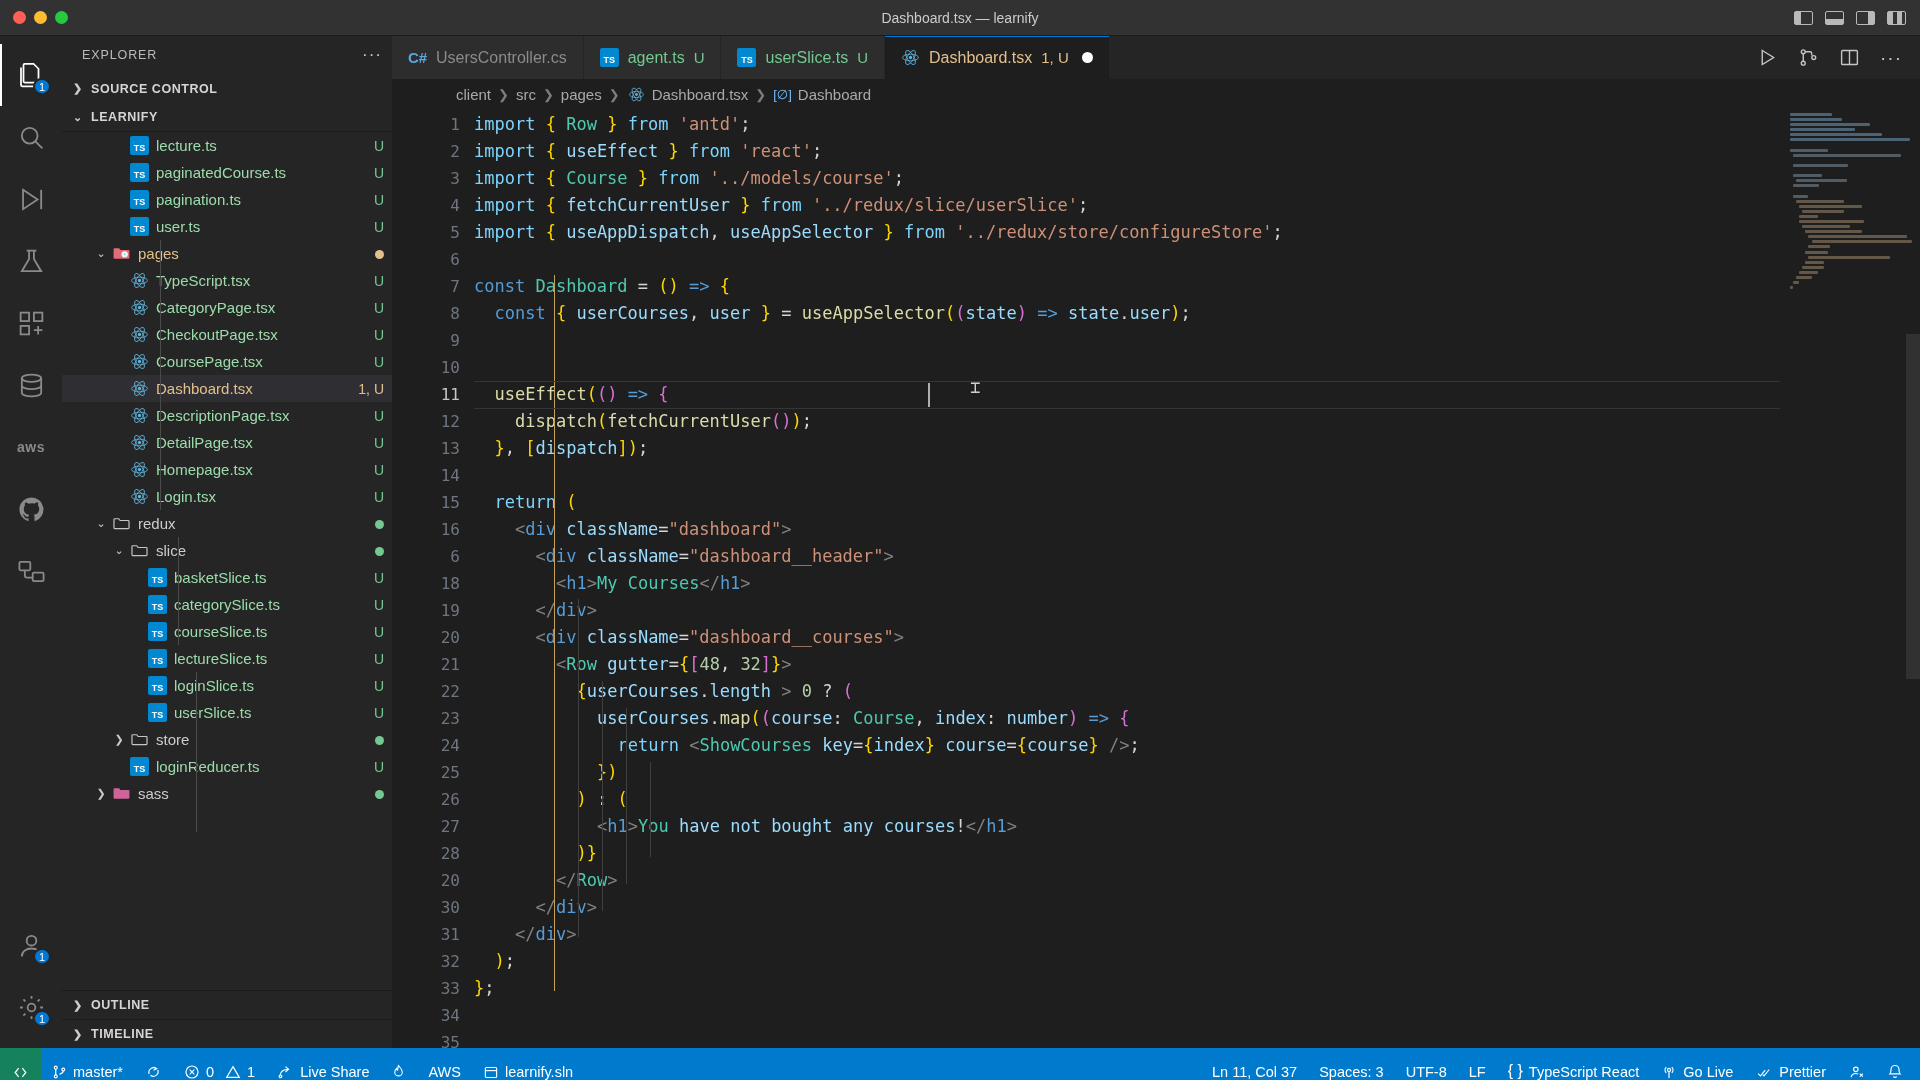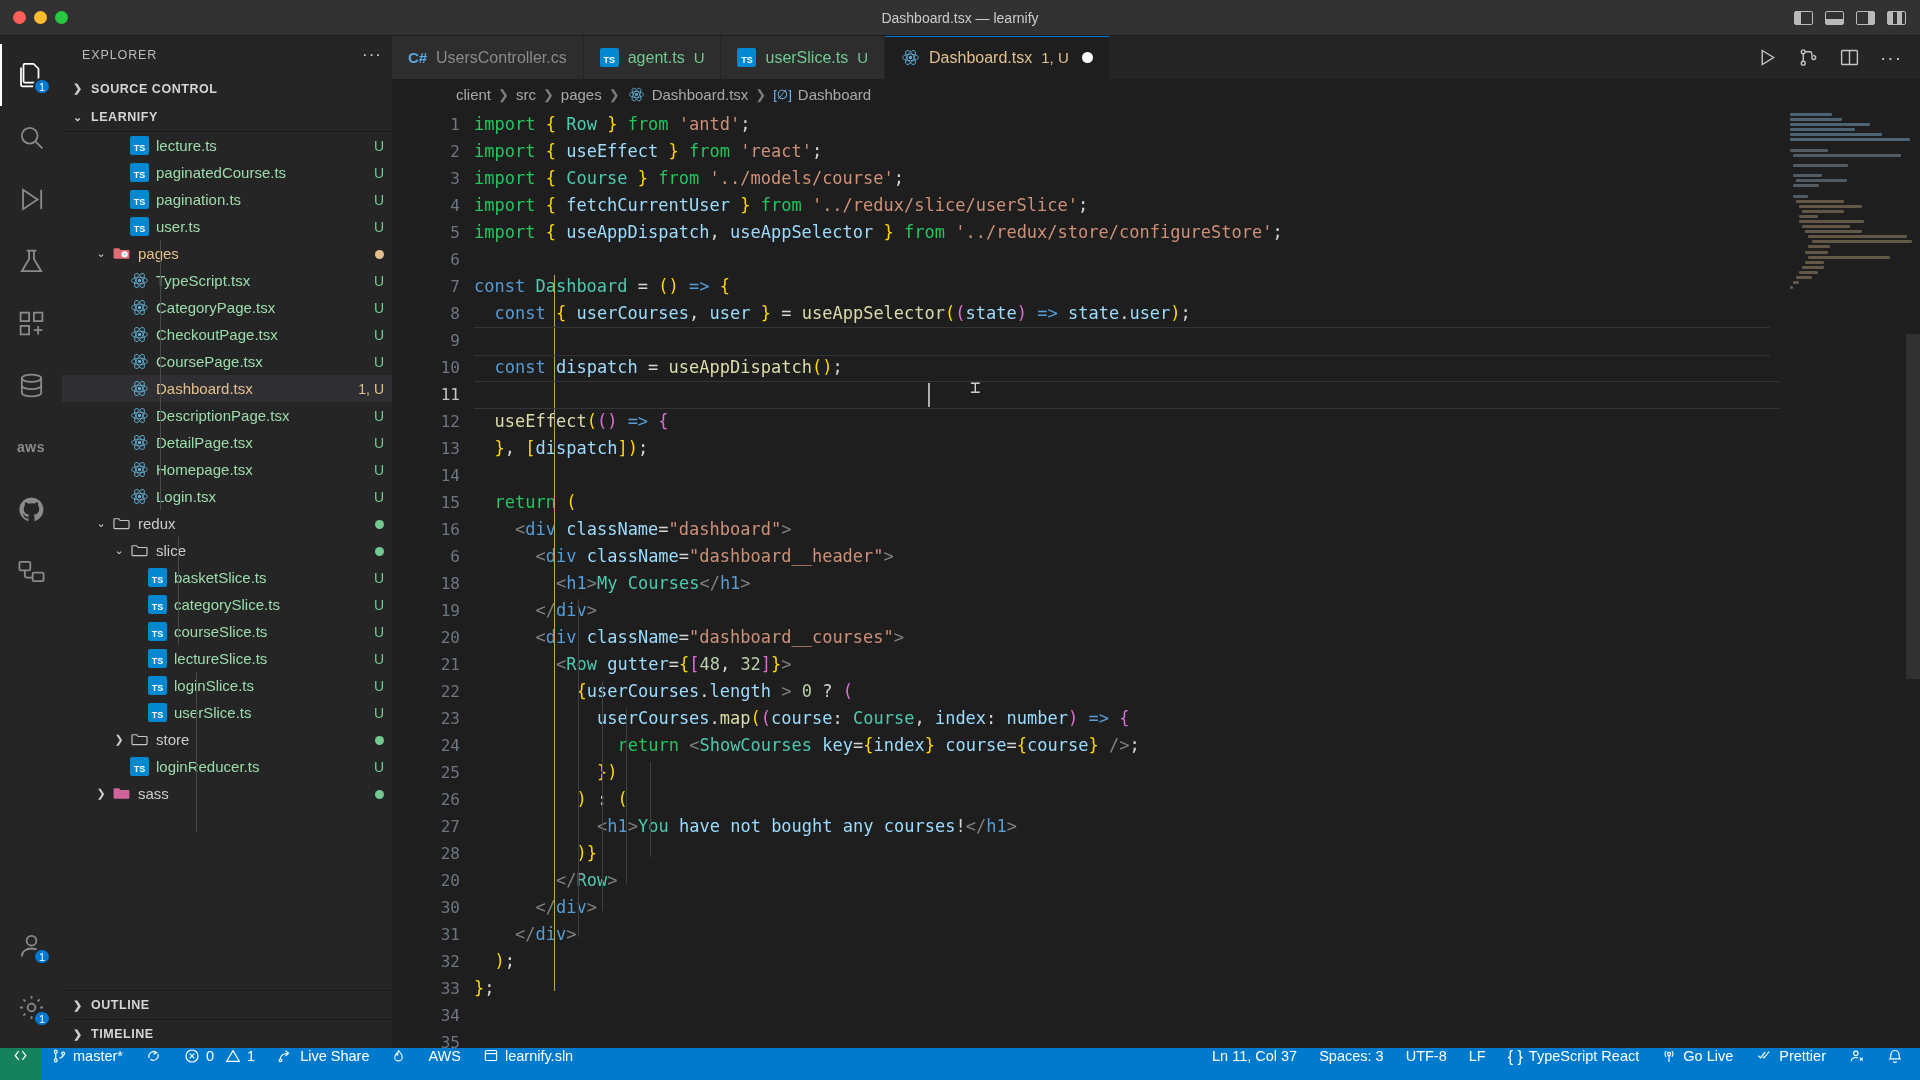--- a/index.html
+++ b/index.html
@@ -132,21 +132,21 @@
   .gnum.cur { color:#c6c6c6; }
   .code { flex:1; position:relative; padding-top:2px; overflow:hidden; }
   .cl { height:27px; line-height:27px; font-size:17px; white-space:pre;
         font-family:"DejaVu Sans Mono", monospace; }
   .cl.cur { background:transparent; }
   .cl.cur::after {
     content:""; position:absolute; left:-82px; right:150px; height:27px; margin-top:-27px;
     border-top:1px solid #333; border-bottom:1px solid #333; pointer-events:none;
   }
   
-  .k  { color:#22c55e; }  
+  .k  { color:#7dd3fc; }  
   .kb { color:#569cd6; }  
   .id { color:#9cdcfe; }  
   .fn { color:#dcdcaa; }  
   .str{ color:#ce9178; }  
   .ty { color:#4ec9b0; }  
   .nu { color:#b5cea8; }
   .pl { color:#d4d4d4; }
   .tag{ color:#808080; }
   .indent-guide { position:absolute; width:1px; background:#404040; }
   .scope-line { position:absolute; width:1px; background:#c5a15a; }
@@ -161,21 +161,21 @@
   .vthumb { position:absolute; right:0; width:14px; background:#424242; opacity:.55; }
   .scroll-arrow { position:absolute; right:2px; color:#858585; font-size:11px; }
 
   
   .statusbar {
     height:32px; flex:0 0 32px; background:#007acc; display:flex; align-items:center;
     color:#ffffff; font-size:14.5px;
   }
   .sb-left { display:flex; align-items:center; }
   .sb-right { margin-left:auto; display:flex; align-items:center; padding-right:6px; }
-  .sb-cell { display:flex; align-items:flex-start; gap:6px; padding:0 11px; height:32px; white-space:nowrap; }
+  .sb-cell { display:flex; align-items:flex-end; gap:6px; padding:0 11px; height:32px; white-space:nowrap; }
   .sb-cell.remote { background:#16825d; padding:0 12px; }
   svg { display:block; }
 </style>
 </head>
 <body>
 
 <div class="app">
 
   <div class="titlebar">
     <div class="traffic">
@@ -696,23 +696,23 @@
           <div id="code-lines">
               <div class="cl"><span class="k">import</span><span class="pl"> </span><span style="color:#ffd700">{</span><span class="pl"> </span><span class="ty">Row</span><span class="pl"> </span><span style="color:#ffd700">}</span><span class="pl"> </span><span class="k">from</span><span class="pl"> </span><span class="str">'antd'</span><span class="pl">;</span></div>
               <div class="cl"><span class="k">import</span><span class="pl"> </span><span style="color:#ffd700">{</span><span class="pl"> </span><span class="id">useEffect</span><span class="pl"> </span><span style="color:#ffd700">}</span><span class="pl"> </span><span class="k">from</span><span class="pl"> </span><span class="str">'react'</span><span class="pl">;</span></div>
               <div class="cl"><span class="k">import</span><span class="pl"> </span><span style="color:#ffd700">{</span><span class="pl"> </span><span class="ty">Course</span><span class="pl"> </span><span style="color:#ffd700">}</span><span class="pl"> </span><span class="k">from</span><span class="pl"> </span><span class="str">'../models/course'</span><span class="pl">;</span></div>
               <div class="cl"><span class="k">import</span><span class="pl"> </span><span style="color:#ffd700">{</span><span class="pl"> </span><span class="id">fetchCurrentUser</span><span class="pl"> </span><span style="color:#ffd700">}</span><span class="pl"> </span><span class="k">from</span><span class="pl"> </span><span class="str">'../redux/slice/userSlice'</span><span class="pl">;</span></div>
               <div class="cl"><span class="k">import</span><span class="pl"> </span><span style="color:#ffd700">{</span><span class="pl"> </span><span class="id">useAppDispatch</span><span class="pl">,</span><span class="pl"> </span><span class="id">useAppSelector</span><span class="pl"> </span><span style="color:#ffd700">}</span><span class="pl"> </span><span class="k">from</span><span class="pl"> </span><span class="str">'../redux/store/configureStore'</span><span class="pl">;</span></div>
               <div class="cl"></div>
               <div class="cl"><span class="kb">const</span><span class="pl"> </span><span class="ty">Dashboard</span><span class="pl"> </span><span class="pl">=</span><span class="pl"> </span><span style="color:#ffd700">(</span><span style="color:#ffd700">)</span><span class="pl"> </span><span class="kb">=&gt;</span><span class="pl"> </span><span style="color:#ffd700">{</span></div>
               <div class="cl"><span class="pl"> </span><span class="pl"> </span><span class="kb">const</span><span class="pl"> </span><span style="color:#ffd700">{</span><span class="pl"> </span><span class="id">userCourses</span><span class="pl">,</span><span class="pl"> </span><span class="id">user</span><span class="pl"> </span><span style="color:#ffd700">}</span><span class="pl"> </span><span class="pl">=</span><span class="pl"> </span><span class="fn">useAppSelector</span><span style="color:#ffd700">(</span><span style="color:#da70d6">(</span><span class="id">state</span><span style="color:#da70d6">)</span><span class="pl"> </span><span class="kb">=&gt;</span><span class="pl"> </span><span class="id">state</span><span class="pl">.</span><span class="id">user</span><span style="color:#ffd700">)</span><span class="pl">;</span></div>
               <div class="cl"></div>
-              <div class="cl cur"><span class="pl"> </span><span class="pl"> </span><span class="kb">const</span><span class="pl"> </span><span class="id">dispatch</span><span class="pl"> </span><span class="pl">=</span><span class="pl"> </span><span class="fn">useAppDispatch</span><span style="color:#ffd700">(</span><span style="color:#ffd700">)</span><span class="pl">;</span></div>
               <div class="cl"></div>
               <div class="cl"><span class="pl"> </span><span class="pl"> </span><span class="fn">useEffect</span><span style="color:#ffd700">(</span><span style="color:#da70d6">(</span><span style="color:#da70d6">)</span><span class="pl"> </span><span class="kb">=&gt;</span><span class="pl"> </span><span style="color:#da70d6">{</span></div>
+              <div class="cl"><span class="pl"> </span><span class="pl"> </span><span class="pl"> </span><span class="pl"> </span><span class="fn">dispatch</span><span style="color:#ffd700">(</span><span class="fn">fetchCurrentUser</span><span style="color:#da70d6">(</span><span style="color:#da70d6">)</span><span style="color:#ffd700">)</span><span class="pl">;</span></div>
               <div class="cl"><span class="pl"> </span><span class="pl"> </span><span style="color:#ffd700">}</span><span class="pl">,</span><span class="pl"> </span><span style="color:#ffd700">[</span><span class="id">dispatch</span><span style="color:#ffd700">]</span><span style="color:#ffd700">)</span><span class="pl">;</span></div>
               <div class="cl"></div>
               <div class="cl"><span class="pl"> </span><span class="pl"> </span><span class="k">return</span><span class="pl"> </span><span style="color:#ffd700">(</span></div>
               <div class="cl"><span class="pl"> </span><span class="pl"> </span><span class="pl"> </span><span class="pl"> </span><span class="tag">&lt;</span><span class="kb">div</span><span class="pl"> </span><span class="id">className</span><span class="pl">=</span><span class="str">"dashboard"</span><span class="tag">&gt;</span></div>
               <div class="cl"><span class="pl"> </span><span class="pl"> </span><span class="pl"> </span><span class="pl"> </span><span class="pl"> </span><span class="pl"> </span><span class="tag">&lt;</span><span class="kb">div</span><span class="pl"> </span><span class="id">className</span><span class="pl">=</span><span class="str">"dashboard__header"</span><span class="tag">&gt;</span></div>
               <div class="cl"><span class="pl"> </span><span class="pl"> </span><span class="pl"> </span><span class="pl"> </span><span class="pl"> </span><span class="pl"> </span><span class="pl"> </span><span class="pl"> </span><span class="tag">&lt;</span><span class="kb">h1</span><span class="tag">&gt;</span><span class="ty">My</span><span class="pl"> </span><span class="ty">Courses</span><span class="tag">&lt;</span><span class="tag">/</span><span class="kb">h1</span><span class="tag">&gt;</span></div>
               <div class="cl"><span class="pl"> </span><span class="pl"> </span><span class="pl"> </span><span class="pl"> </span><span class="pl"> </span><span class="pl"> </span><span class="tag">&lt;</span><span class="tag">/</span><span class="kb">div</span><span class="tag">&gt;</span></div>
               <div class="cl"><span class="pl"> </span><span class="pl"> </span><span class="pl"> </span><span class="pl"> </span><span class="pl"> </span><span class="pl"> </span><span class="tag">&lt;</span><span class="kb">div</span><span class="pl"> </span><span class="id">className</span><span class="pl">=</span><span class="str">"dashboard__courses"</span><span class="tag">&gt;</span></div>
               <div class="cl"><span class="pl"> </span><span class="pl"> </span><span class="pl"> </span><span class="pl"> </span><span class="pl"> </span><span class="pl"> </span><span class="pl"> </span><span class="pl"> </span><span class="tag">&lt;</span><span class="ty">Row</span><span class="pl"> </span><span class="id">gutter</span><span class="pl">=</span><span style="color:#ffd700">{</span><span style="color:#da70d6">[</span><span class="nu">48</span><span class="pl">,</span><span class="pl"> </span><span class="nu">32</span><span style="color:#da70d6">]</span><span style="color:#ffd700">}</span><span class="tag">&gt;</span></div>
               <div class="cl"><span class="pl"> </span><span class="pl"> </span><span class="pl"> </span><span class="pl"> </span><span class="pl"> </span><span class="pl"> </span><span class="pl"> </span><span class="pl"> </span><span class="pl"> </span><span class="pl"> </span><span style="color:#ffd700">{</span><span class="id">userCourses</span><span class="pl">.</span><span class="id">length</span><span class="pl"> </span><span class="tag">&gt;</span><span class="pl"> </span><span class="nu">0</span><span class="pl"> </span><span class="pl">?</span><span class="pl"> </span><span style="color:#da70d6">(</span></div>

